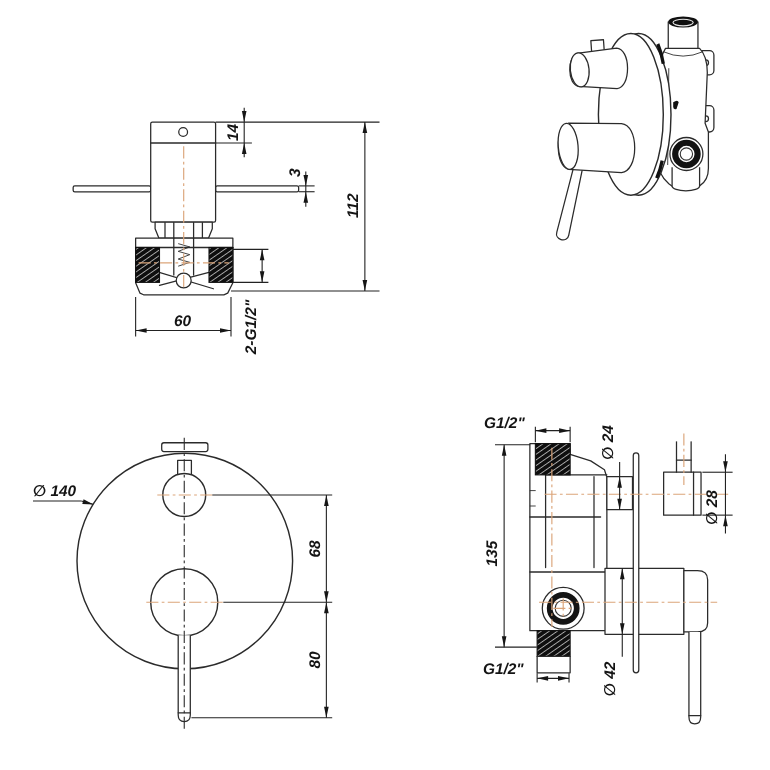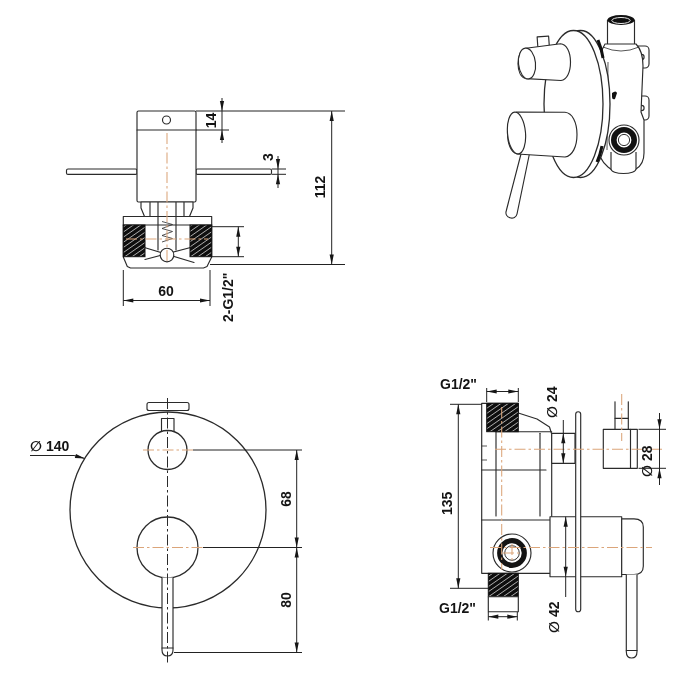--- a/index.html
+++ b/index.html
@@ -3,21 +3,21 @@
 <meta charset="utf-8">
 <style>
   :root{
     --line:#2b2b2b;
     --centerline:#dba57a;
     --thread-fill:#0e0e0e;
     --text:#141414;
     --background:#ffffff;
   }
   html,body{margin:0;padding:0;background:var(--background);}
-  .canvas{position:relative;width:700px;height:700px;background:var(--background);overflow:hidden;}
+  .canvas{position:relative;width:700px;height:700px;background:var(--background);overflow:hidden;font-style:italic;}
   svg text{
     font-family:"Liberation Sans","DejaVu Sans",sans-serif;
     font-weight:700;
     fill:var(--text);
     font-size:14px;
   }
   .ln{stroke:var(--line);stroke-width:1.15;fill:none;stroke-linejoin:round;stroke-linecap:round;}
   .lnf{stroke:var(--line);stroke-width:1.15;fill:#ffffff;stroke-linejoin:round;}
   .lnf2{stroke:var(--line);stroke-width:1.3;fill:#ffffff;stroke-linejoin:round;}
   .thin{stroke:var(--line);stroke-width:0.8;fill:none;}

